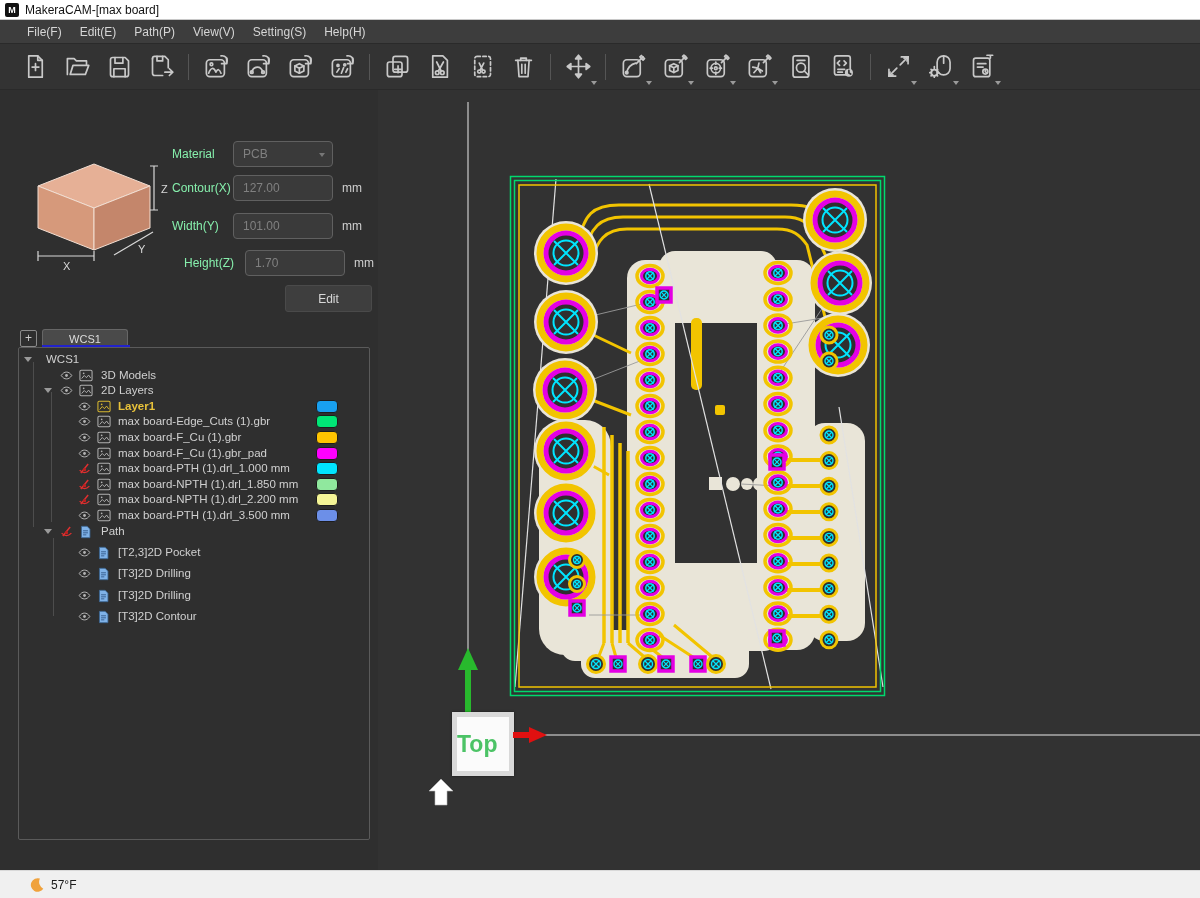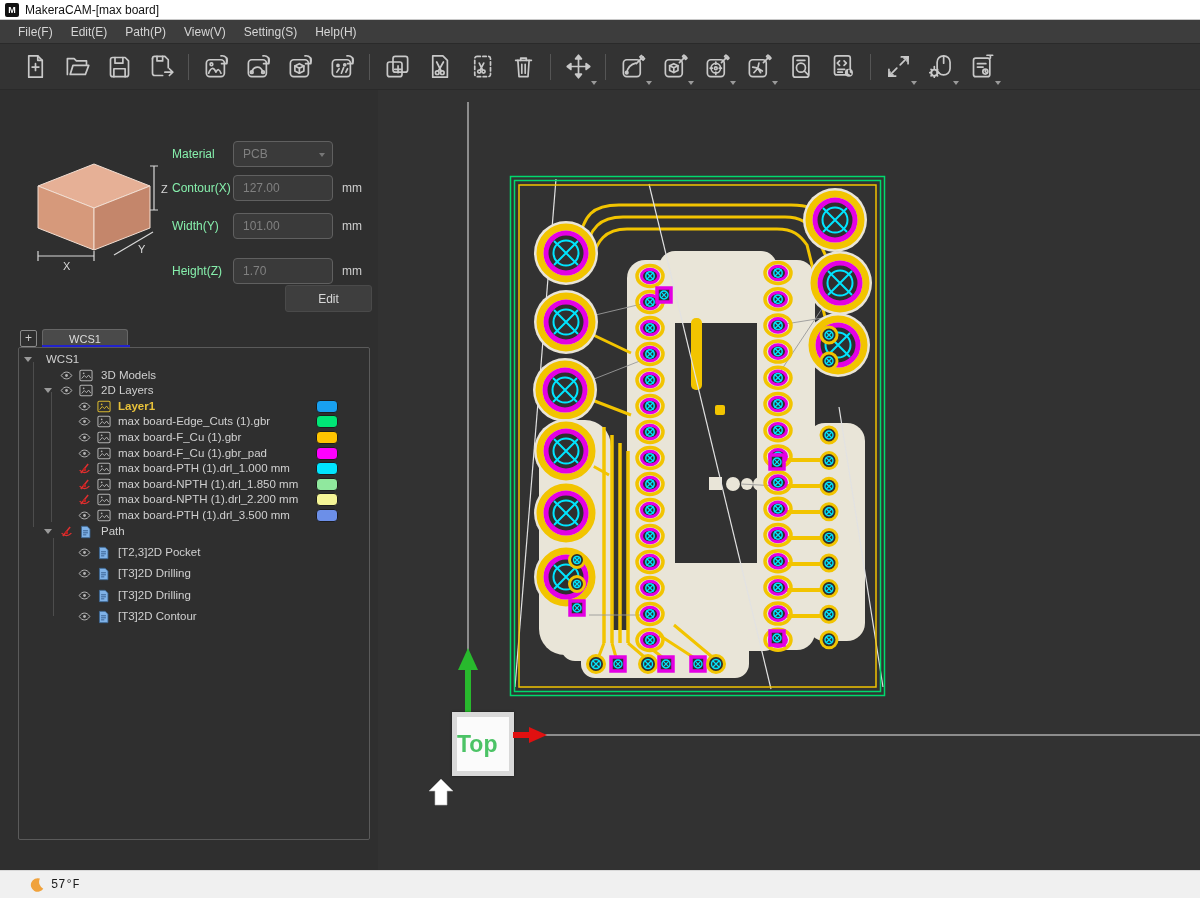--- a/index.html
+++ b/index.html
@@ -9,21 +9,21 @@
 
   
   .titlebar{position:absolute;left:0;top:0;width:1200px;height:20px;background:#ffffff;
     display:flex;align-items:center;gap:6px;padding-left:5px;border-bottom:1px solid #c8c8c8;}
   .app-logo{width:14px;height:14px;background:#111;border-radius:2px;color:#fff;
     font-size:9px;font-weight:bold;display:flex;align-items:center;justify-content:center;}
   .titlebar-text{font-size:12px;color:#111;}
 
   
   .menubar{position:absolute;left:0;top:20px;width:1200px;height:24px;background:#3d3d3d;
-    display:flex;align-items:center;padding-left:10px;gap:2px;border-bottom:1px solid #2a2a2a;}
+    display:flex;align-items:center;padding-left:19px;gap:2px;border-bottom:1px solid #2a2a2a;}
   .menu-item{color:#d6d6d6;font-size:12px;padding:3px 8px;border-radius:2px;}
 
   
   .toolbar{position:absolute;left:0;top:44px;width:1200px;height:46px;background:#333333;
     display:flex;align-items:center;padding-left:14px;border-bottom:1px solid #2a2a2a;}
   .tool-btn{width:42px;height:38px;display:flex;align-items:center;justify-content:center;
     position:relative;flex:0 0 auto;}
   .tool-btn svg{stroke:#c9c9c9;fill:none;stroke-width:1.5;stroke-linecap:round;stroke-linejoin:round;}
   .tool-caret{position:absolute;right:2px;bottom:1px;width:0;height:0;
     border-left:3.5px solid transparent;border-right:3.5px solid transparent;border-top:4px solid #9a9a9a;}
@@ -68,21 +68,21 @@
   .tree-row .lbl{margin-left:4px;}
   .tree-row.selected .lbl{color:#e8c23a;font-weight:bold;}
   .swatch{position:absolute;left:316px;width:22px;height:13px;border-radius:4px;border:1px solid #1d1d1d;}
   .guide{position:absolute;width:1px;background:#4d4d4d;}
   .tcaret{width:0;height:0;border-left:4px solid transparent;border-right:4px solid transparent;
     border-top:5px solid #9a9a9a;margin-right:4px;}
 
   
   .taskbar{position:absolute;left:0;top:870px;width:1200px;height:28px;background:#f0f0f0;
     border-top:1px solid #d9d9d9;display:flex;align-items:center;}
-  .weather{position:absolute;left:28px;display:flex;align-items:center;gap:6px;color:#1b1b1b;font-size:12px;font-family:Liberation Mono, monospace;}
+  .weather{position:absolute;left:28px;display:flex;align-items:center;gap:6px;color:#1b1b1b;font-size:12px;}
 </style>
 </head>
 <body>
 
 <div class="titlebar">
   <div class="app-logo">M</div>
   <div class="titlebar-text">MakeraCAM-[max board]</div>
 </div>
 
 <div class="menubar" id="menubar">
@@ -613,21 +613,21 @@
       <div class="stock-row" style="top: 84px; left: 0px; width: 378px;">
         <div class="stock-label">Contour(X)</div>
         <div class="stock-input">127.00</div>
         <div class="stock-unit">mm</div>
       </div>
       <div class="stock-row" style="top: 122px; left: 0px; width: 378px;">
         <div class="stock-label">Width(Y)</div>
         <div class="stock-input">101.00</div>
         <div class="stock-unit">mm</div>
       </div>
-      <div class="stock-row" style="top: 159px; left: 0px; width: 378px; margin-top: 8px;">
+      <div class="stock-row" style="top: 159px; left: 12px; width: 378px;">
         <div class="stock-label">Height(Z)</div>
         <div class="stock-input">1.70</div>
         <div class="stock-unit">mm</div>
       </div>
     </div>
 
   <div class="edit-btn">Edit</div>
 
   <div class="tab-add">+</div>
   <div class="wcs-tab">WCS1</div>

